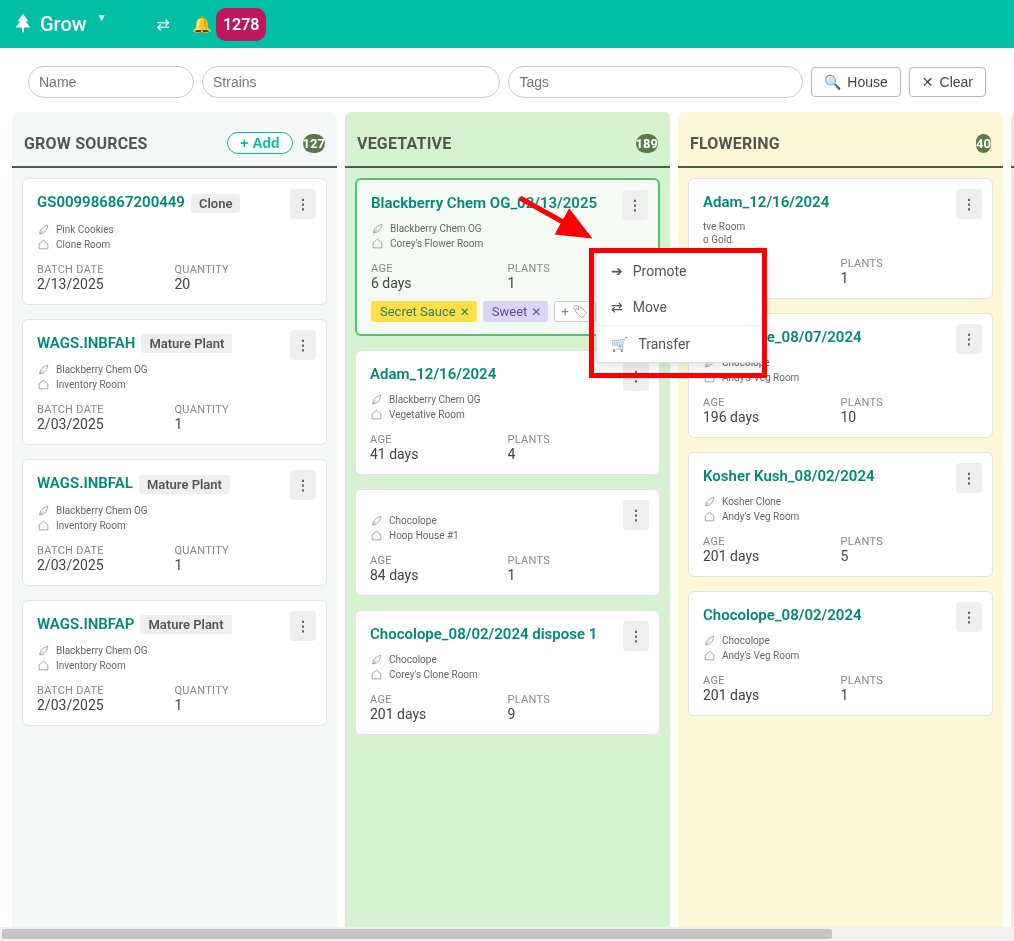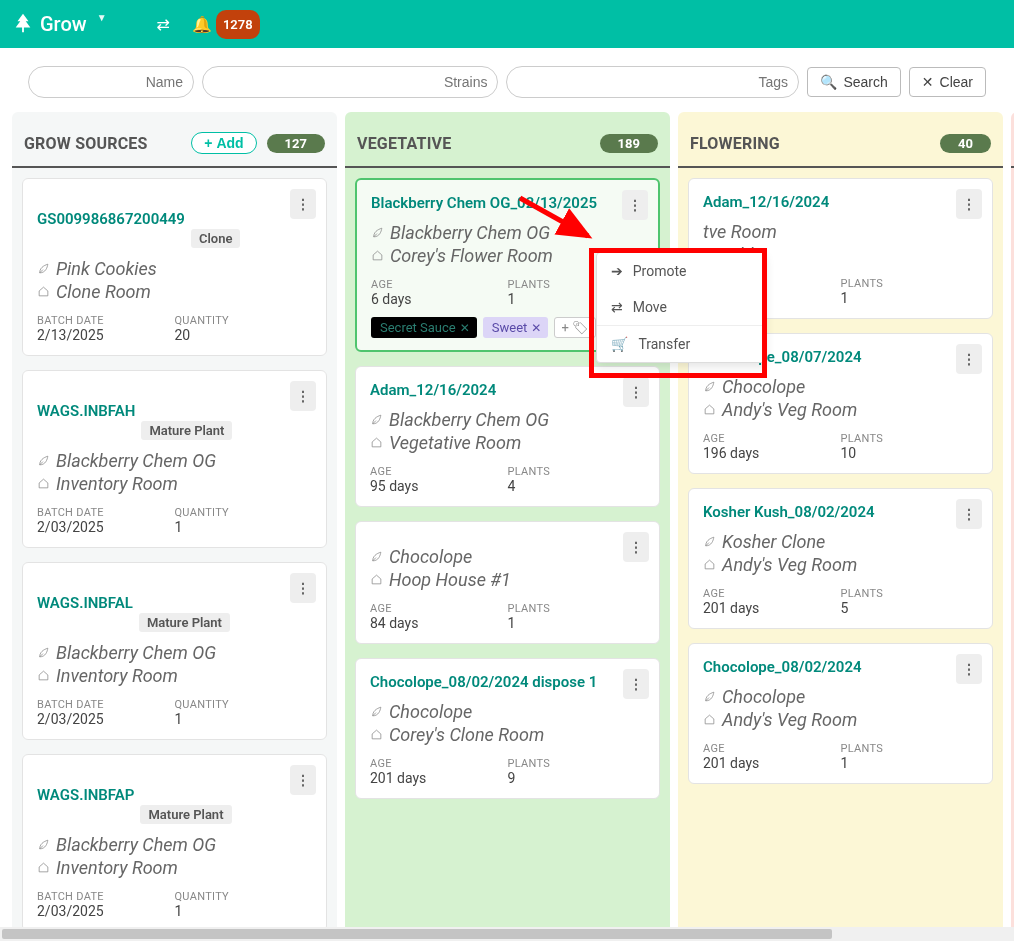--- a/index.html
+++ b/index.html
@@ -33,41 +33,40 @@
   .brand .caret { font-size: 10px; margin-left: 4px; opacity: .9; }
   .top-icons {
     display: flex;
     align-items: center;
     gap: 22px;
     margin-left: 50px;
   }
   .top-icons .ico { color: #fff; font-size: 16px; position: relative; }
   .bell-wrap { display:flex; align-items:center; gap:4px; }
   .badge-pill {
-    background: #c2410c;
+    background: #be185d;
     color: #fff;
     border-radius: 10px;
-    font-size: 13px;
+    font-size: 16px;
     padding: 7px 7px;
     font-weight: 600;
   }
   
   .filters {
     display: flex;
     gap: 8px;
     padding: 18px 28px 14px 28px;
     align-items: center;
   }
   .filters input {
     border: 1px solid #ccc;
     border-radius: 16px;
     padding: 7px 10px;
     font-size: 14px;
     color: #701a75;
-    text-align: right;
   }
   .filters .f-name { width: 166px; }
   .filters .f-strains { width: 304px; }
   .filters .f-tags { width: 300px; }
   .btn {
     border: 1px solid #bbb;
     background: #fff;
     border-radius: 4px;
     padding: 6px 12px;
     font-size: 14px;
@@ -109,21 +108,21 @@
     font-size: 16px;
     font-weight: 700;
     color: #555;
     letter-spacing: .2px;
     flex: 1;
   }
   .count-badge {
     background: #5a7a4d;
     color: #fff;
     border-radius: 12px;
-    padding: 2px 18px;
+    padding: 2px 0;
     font-weight: 700;
     font-size: 13px;
   }
   .add-btn {
     border: 1.5px solid #00bfa5;
     background: #fff;
     color: #00bfa5;
     border-radius: 14px;
     padding: 2px 12px;
     font-size: 14px;
@@ -176,27 +175,25 @@
   }
   .chip {
     display: inline-block;
     background: #eee;
     color: #555;
     border-radius: 3px;
     padding: 2px 8px;
     font-size: 13px;
     margin-left: 6px;
     vertical-align: middle;
-    margin-top: 36px;
   }
   .meta {
     margin-top: 10px;
     color: #666;
-    font-size: 18px;
-    font-style: italic;
+    font-size: 10px;
   }
   .meta .row {
     display: flex;
     align-items: center;
     gap: 6px;
     margin-bottom: 2px;
   }
   .meta .row svg { width: 13px; height: 13px; fill: none; stroke: #888; stroke-width: 1.4; }
   .stats {
     margin-top: 12px;
@@ -221,21 +218,21 @@
   .tag {
     border-radius: 3px;
     padding: 2px 6px 2px 8px;
     font-size: 13px;
     display: inline-flex;
     align-items: center;
     gap: 4px;
     border: 1px solid transparent;
   }
   .tag .x { cursor:pointer; font-size:12px; }
-  .tag-teal { background: #000000; color: #2a7d70; align-items: center; }
+  .tag-teal { background: #fde047; color: #2a7d70; align-items: center; }
   .tag-purple { background: #dcd5f7; color: #5a4ba8; }
   .tag-add {
     border: 1px solid #ccc;
     background: #fff;
     color: #888;
     padding: 2px 6px;
   }
   
   .popover {
     position: absolute;
@@ -303,21 +300,21 @@
     </span>
   </div>
 </div>
 
 <div class="filters">
   <input class="f-name" placeholder="Name" style="">
   <input class="f-strains" placeholder="Strains" style="">
   <input class="f-tags" placeholder="Tags" style="">
   <button class="btn">
     <span>🔍</span>
-    <span>Search</span>
+    <span>House</span>
   </button>
   <button class="btn">
     <span>✕</span>
     <span>Clear</span>
   </button>
 </div>
 
 <div class="board">
 
   <div class="column col-grow">
@@ -501,21 +498,21 @@
             <div class="row">
               <svg viewBox="0 0 24 24">
                 <path d="M4 11 L12 4 L20 11 V20 H4 Z"></path>
               </svg>
               <span>Vegetative Room</span>
             </div>
           </div>
     <div class="stats">
             <div class="stat">
               <div class="label">AGE</div>
-              <div class="value">95 days</div>
+              <div class="value">41 days</div>
             </div>
             <div class="stat">
               <div class="label">PLANTS</div>
               <div class="value">4</div>
             </div>
           </div>
 
   </div>
         <div class="card ">
     <div class="kebab">⋮</div>

